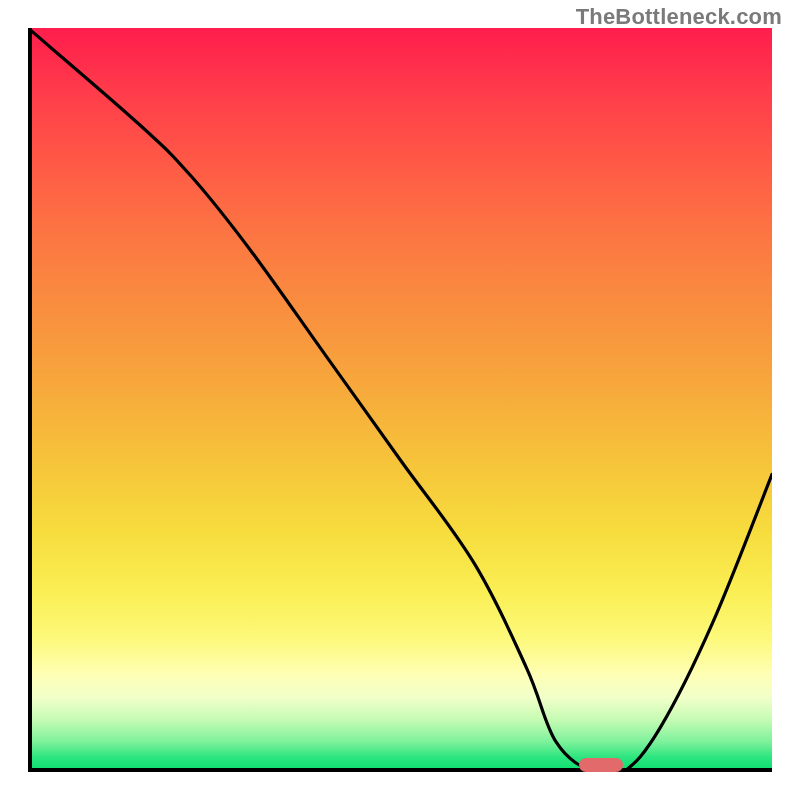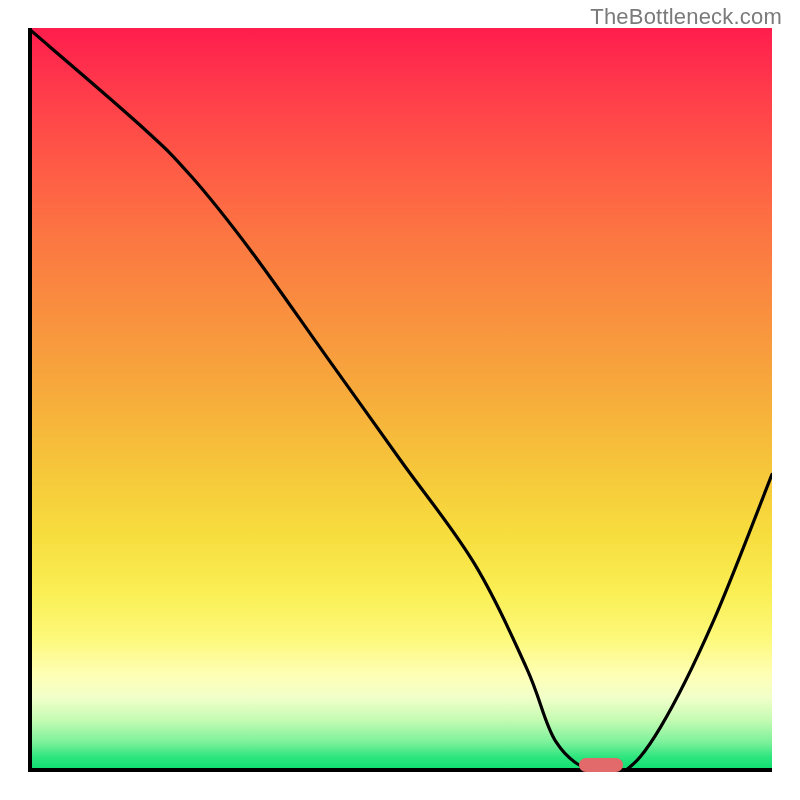--- a/index.html
+++ b/index.html
@@ -14,21 +14,21 @@
     position: relative;
     width: 800px;
     height: 800px;
   }
   .watermark {
     position: absolute;
     top: 4px;
     right: 18px;
     font-size: 22px;
     color: #7a7a7a;
-    font-weight: 400;
+    font-weight: 700;
     letter-spacing: 0.2px;
     z-index: 10;
   }
   .plot-frame {
     position: absolute;
     left: 28px;
     top: 28px;
     width: 744px;
     height: 744px;
     box-sizing: border-box;

